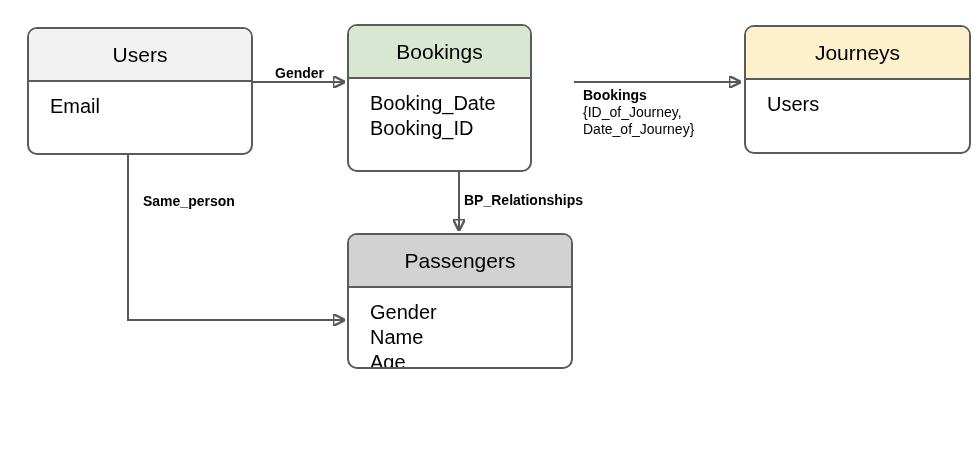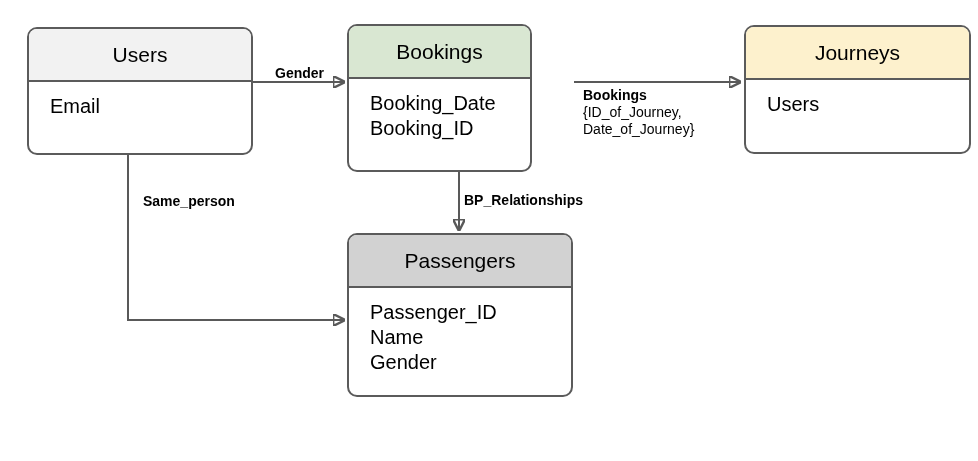--- a/index.html
+++ b/index.html
@@ -45,21 +45,21 @@
     font-size: 14px;
     line-height: 17px;
     white-space: nowrap;
   }
   .bold { font-weight: 700; }
 
   
   #entity-users      { left: 27px;  top: 27px;  width: 226px; height: 128px; }
   #entity-bookings   { left: 347px; top: 24px;  width: 185px; height: 148px; }
   #entity-flights    { left: 744px; top: 25px;  width: 227px; height: 129px; }
-  #entity-passengers { left: 347px; top: 233px; width: 226px; height: 164px; }
+  #entity-passengers { left: 347px; top: 233px; width: 226px; height: 136px; }
 
   
   #label-booked      { left: 275px; top: 65px; }
   #label-journeys    { left: 583px; top: 87px; }
   #label-bp          { left: 464px; top: 192px; text-align: center; }
   #label-same-person { left: 143px; top: 193px; text-align: center; }
 </style>
 </head>
 <body>
 
@@ -103,23 +103,23 @@
     <div class="entity-body">
       <div class="attr">Users</div>
     </div>
   </div>
 
   <div class="entity" id="entity-passengers">
     <div class="entity-header" style="background-color: rgb(210, 210, 210);">
       <span>Passengers</span>
     </div>
     <div class="entity-body">
-      <div class="attr">Passenger_ID</div>
+      <div class="attr">Gender</div>
       <div class="attr">Name</div>
-      <div class="attr">Gender</div>
+      <div class="attr">Age</div>
     </div>
   </div>
 
   <div class="edge-label bold" id="label-booked">Gender</div>
 
   <div class="edge-label" id="label-journeys">
     <div class="bold">Bookings</div>
     <div>{ID_of_Journey,</div>
     <div>Date_of_Journey}</div>
   </div>

